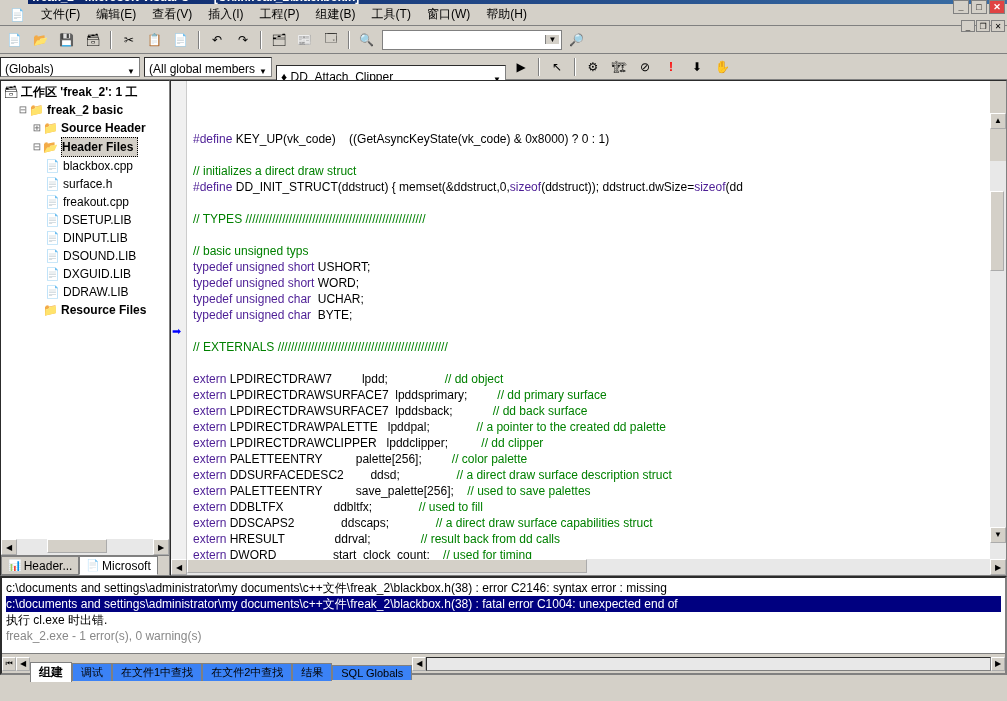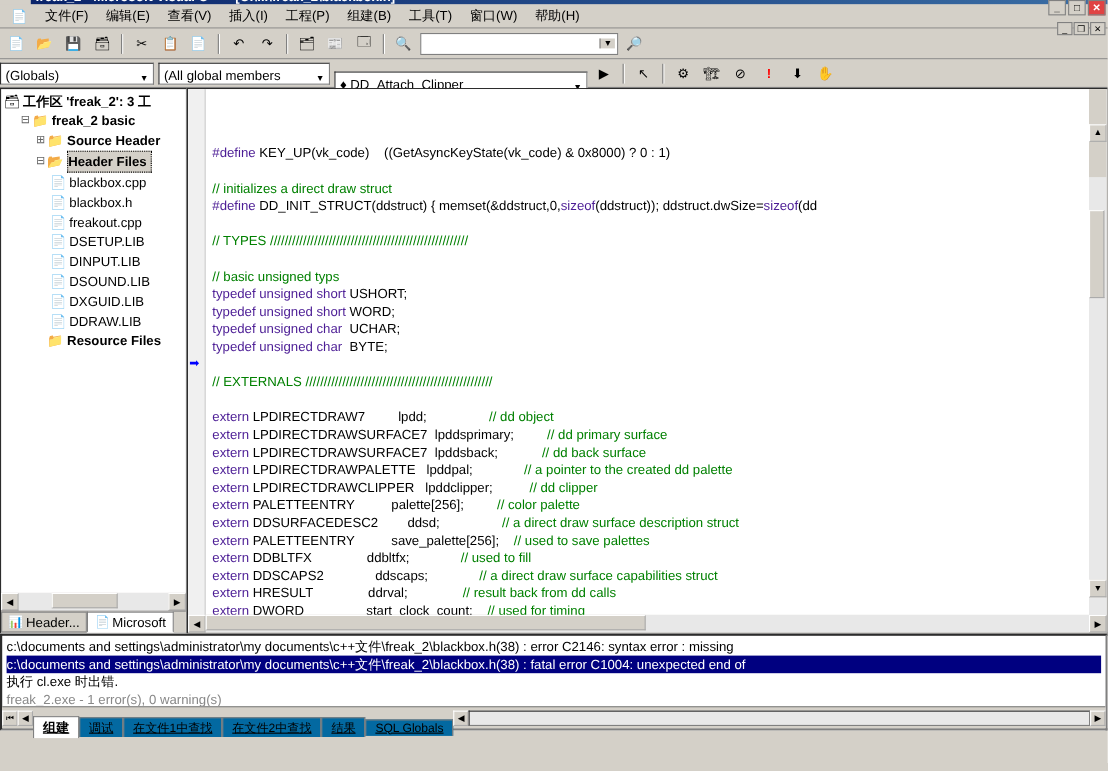--- a/index.html
+++ b/index.html
@@ -55,26 +55,26 @@
 .code-text { margin-left:18px; }
 .kw-blue { color:#4c1d95; }
 .kw-green { color:#008000; }
 .arrow-mark { position:absolute; left:1px; color:#0000ff; font-size:11px; }
 .vscroll { width:16px; background:#d4d0c8; position:absolute; right:0; top:0; bottom:16px; }
 .vscroll .arrow { width:16px; height:16px; background:#d4d0c8; border:1px outset #fff; font-size:8px; display:flex; align-items:center; justify-content:center; }
 .vscroll .track { background:#e8e8e8; height:calc(100% - 32px); position:relative; }
 .vscroll .thumb { width:14px; background:#d4d0c8; border:1px outset #fff; position:absolute; left:0; }
 
 
-.output { height:88px; display:flex; flex-direction:column; border:2px inset #808080; background:#fff; }
+.output { height:99px; display:flex; flex-direction:column; border:2px inset #808080; background:#fff; }
 .output-text { flex:1; font-family:"Courier New",monospace; font-size:13px; line-height:16px; padding:2px 4px; white-space:pre; overflow:hidden; }
 .out-highlight { background:#000080; color:#fff; }
 .output-tabs { height:20px; background:#d4d0c8; display:flex; align-items:center; border-top:1px solid #808080; }
-.out-tab { padding:1px 8px; border:1px solid #808080; background:#fff; font-size:11px; border-top-left-radius:0; border-bottom:0; margin-top:17px;text-decoration:underline; }
-.out-tab.inactive { background:#0369a1; }
+.out-tab { padding:1px 8px; border:1px solid #808080; background:#fff; font-size:11px; border-top-left-radius:0; border-bottom:0; margin-top:17px; }
+.out-tab.inactive { background:#3b82f6; }
 .nav-btn { width:14px; height:14px; background:#d4d0c8; border:1px outset #fff; font-size:8px; display:flex; align-items:center; justify-content:center; }
 
 .folder-icon { color:#d4a017; }
 .file-icon { color:#888; }
 .h-icon { color:#5a8; }
 </style>
 </head>
 <body>
 
 <div class="titlebar">
@@ -127,21 +127,21 @@
       <span class="arrow">▼</span>
     </div>
   <div class="tb-btn">🔎</div>
 </div>
 
 <div class="toolbar2">
   <div class="combo2">
       <span>(Globals)</span>
       <span class="arrow">▼</span>
     </div>
-  <div class="combo2" style="width:156px;">
+  <div class="combo2" style="width:128px;">
       <span>(All global members</span>
       <span class="arrow">▼</span>
     </div>
   <div class="combo2" style="width:230px;margin-top:16px;">
       <span>♦ <span>DD_Attach_Clipper</span></span>
       <span class="arrow">▼</span>
     </div>
   <div class="tb-btn">▶</div>
   <div class="tb-sep"></div>
   <div class="tb-btn">↖</div>
@@ -153,21 +153,21 @@
   <div class="tb-btn">⬇</div>
   <div class="tb-btn">✋</div>
 </div>
 
 <div class="main-area">
 
   <div class="sidebar">
     <div class="tree">
       <div class="tree-item">
           <span class="icon">🗃</span>
-          <b>工作区 'freak_2': 3 工</b>
+          <b>工作区 'freak_2': 1 工</b>
         </div>
       <div class="tree-item tree-indent1">
           <span class="exp">⊟</span>
           <span class="icon">📁</span>
           <b>freak_2 basic</b>
         </div>
       <div class="tree-item tree-indent2">
           <span class="exp">⊞</span>
           <span class="icon folder-icon">📁</span>
           <b>Source Header</b>
@@ -176,21 +176,21 @@
           <span class="exp">⊟</span>
           <span class="icon folder-icon">📂</span>
           <span class="selected"><b>Header Files</b></span>
         </div>
       <div class="tree-item tree-indent3">
           <span class="icon file-icon">📄</span>
           <span>blackbox.cpp</span>
         </div>
       <div class="tree-item tree-indent3">
           <span class="icon h-icon">📄</span>
-          <span>blackbox.h</span>
+          <span>surface.h</span>
         </div>
       <div class="tree-item tree-indent3">
           <span class="icon file-icon">📄</span>
           <span>freakout.cpp</span>
         </div>
       <div class="tree-item tree-indent3">
           <span class="icon file-icon">📄</span>
           <span>DSETUP.LIB</span>
         </div>
       <div class="tree-item tree-indent3">

